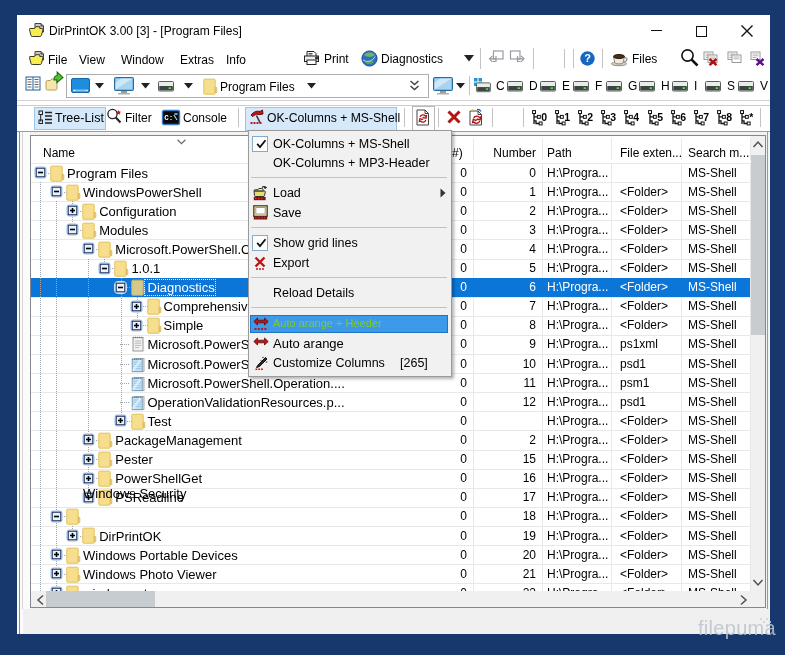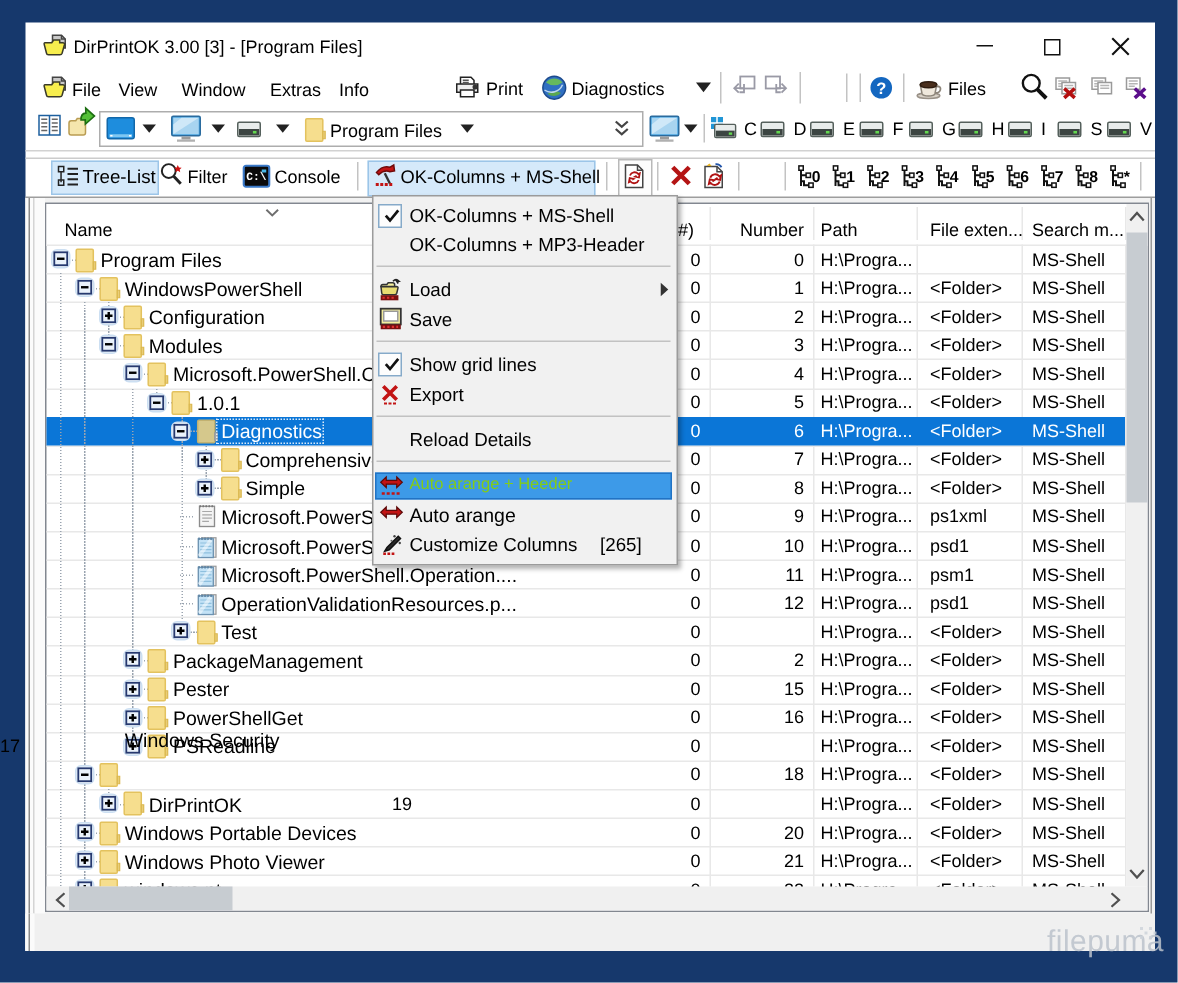--- a/index.html
+++ b/index.html
@@ -486,33 +486,33 @@
 <div class="t" style="left:620px;top:453.1px;color:#000;font-size:12px">&lt;Folder&gt;</div>
 <div class="t" style="left:688px;top:453.1px;color:#000;font-size:12px">MS-Shell</div>
 <div class="a" style="left:31px;top:487.7px;width:719px;height:1px;background:#E8E8E8"></div>
 <div class="t" style="left:0px;top:472.2px;color:#000;width:467px;text-align:right;font-size:12px">0</div>
 <div class="t" style="left:0px;top:472.2px;color:#000;width:536px;text-align:right;font-size:12px">16</div>
 <div class="t" style="left:547px;top:472.2px;color:#000;font-size:12px">H:\Progra...</div>
 <div class="t" style="left:620px;top:472.2px;color:#000;font-size:12px">&lt;Folder&gt;</div>
 <div class="t" style="left:688px;top:472.2px;color:#000;font-size:12px">MS-Shell</div>
 <div class="a" style="left:31px;top:506.8px;width:719px;height:1px;background:#E8E8E8"></div>
 <div class="t" style="left:0px;top:491.3px;color:#000;width:467px;text-align:right;font-size:12px">0</div>
-<div class="t" style="left:0px;top:491.3px;color:#000;width:536px;font-size:12px">17</div>
+<div class="t" style="left:0px;top:491.3px;color:#000;width:536px;text-align:right;font-size:12px">17</div>
 <div class="t" style="left:547px;top:491.3px;color:#000;font-size:12px">H:\Progra...</div>
 <div class="t" style="left:620px;top:491.3px;color:#000;font-size:12px">&lt;Folder&gt;</div>
 <div class="t" style="left:688px;top:491.3px;color:#000;font-size:12px">MS-Shell</div>
 <div class="a" style="left:31px;top:525.9px;width:719px;height:1px;background:#E8E8E8"></div>
 <div class="t" style="left:0px;top:510.4px;color:#000;width:467px;text-align:right;font-size:12px">0</div>
 <div class="t" style="left:0px;top:510.4px;color:#000;width:536px;text-align:right;font-size:12px">18</div>
 <div class="t" style="left:547px;top:510.4px;color:#000;font-size:12px">H:\Progra...</div>
 <div class="t" style="left:620px;top:510.4px;color:#000;font-size:12px">&lt;Folder&gt;</div>
 <div class="t" style="left:688px;top:510.4px;color:#000;font-size:12px">MS-Shell</div>
 <div class="a" style="left:31px;top:545.0px;width:719px;height:1px;background:#E8E8E8"></div>
 <div class="t" style="left:0px;top:529.5px;color:#000;width:467px;text-align:right;font-size:12px">0</div>
-<div class="t" style="left:0px;top:529.5px;color:#000;width:536px;text-align:center;font-size:12px">19</div>
+<div class="t" style="left:0px;top:529.5px;color:#000;width:536px;text-align:right;font-size:12px">19</div>
 <div class="t" style="left:547px;top:529.5px;color:#000;font-size:12px">H:\Progra...</div>
 <div class="t" style="left:620px;top:529.5px;color:#000;font-size:12px">&lt;Folder&gt;</div>
 <div class="t" style="left:688px;top:529.5px;color:#000;font-size:12px">MS-Shell</div>
 <div class="a" style="left:31px;top:564.1px;width:719px;height:1px;background:#E8E8E8"></div>
 <div class="t" style="left:0px;top:548.5px;color:#000;width:467px;text-align:right;font-size:12px">0</div>
 <div class="t" style="left:0px;top:548.5px;color:#000;width:536px;text-align:right;font-size:12px">20</div>
 <div class="t" style="left:547px;top:548.5px;color:#000;font-size:12px">H:\Progra...</div>
 <div class="t" style="left:620px;top:548.5px;color:#000;font-size:12px">&lt;Folder&gt;</div>
 <div class="t" style="left:688px;top:548.5px;color:#000;font-size:12px">MS-Shell</div>
 <div class="a" style="left:31px;top:583.2px;width:719px;height:1px;background:#E8E8E8"></div>

